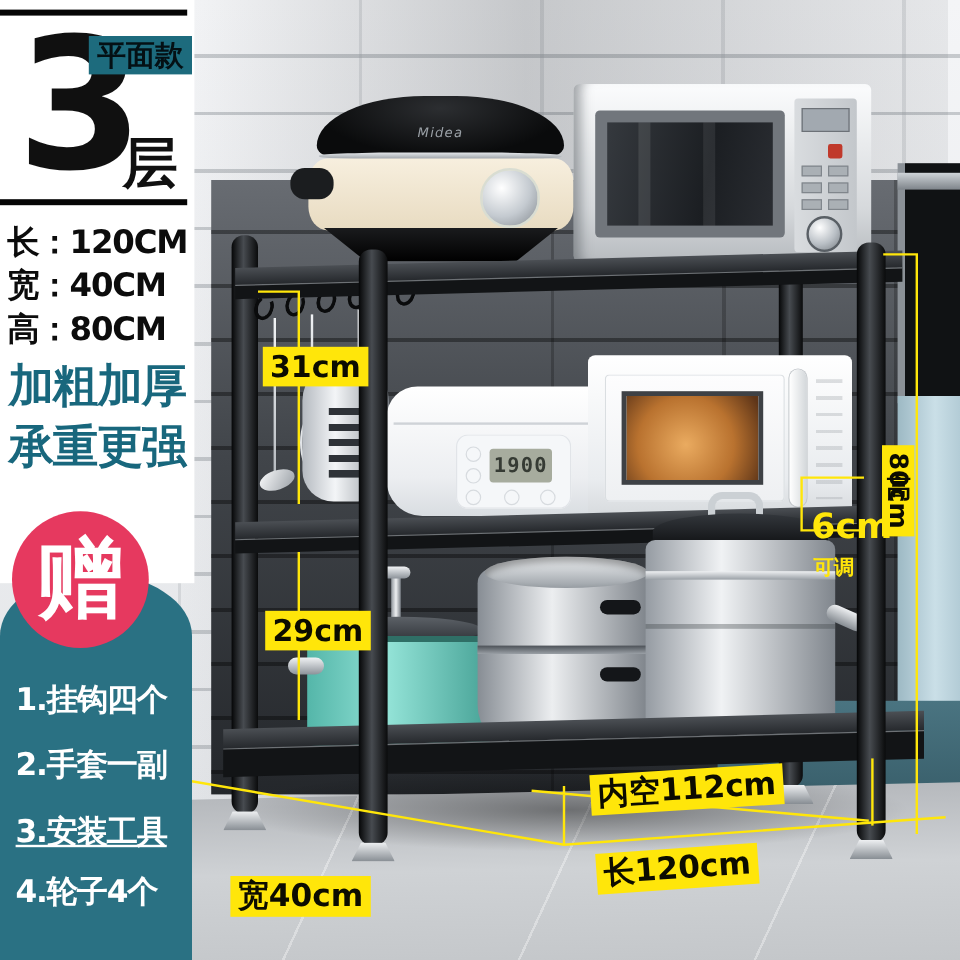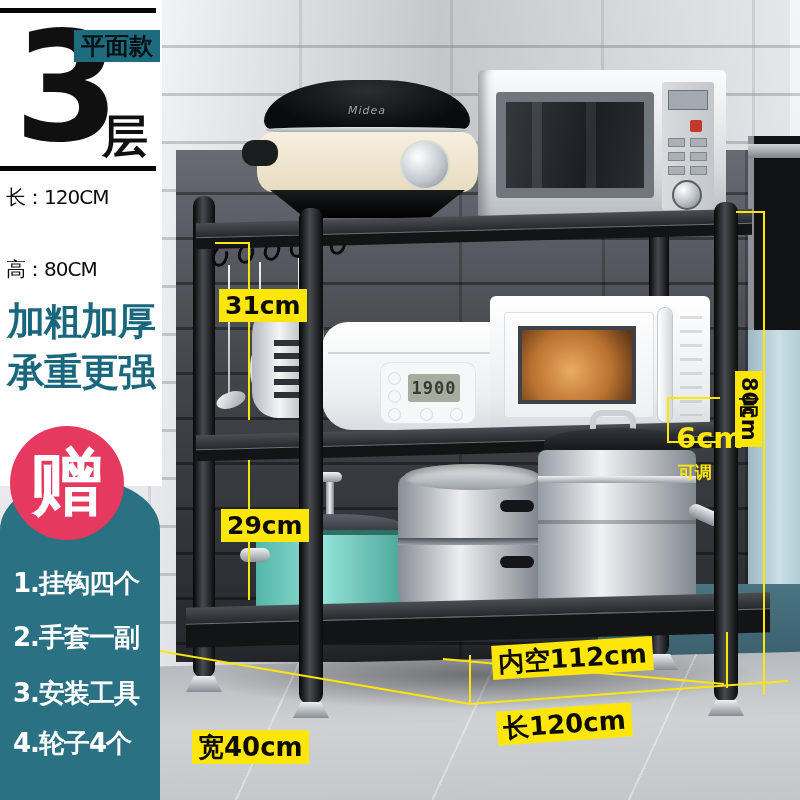--- a/index.html
+++ b/index.html
@@ -173,21 +173,21 @@
   .stk-side{left:688px;top:508px;width:34px;height:14px;border-radius:8px;
     background:linear-gradient(180deg,#eef0f2,#878d93);transform:rotate(24deg);}
 
   
   .info-col{left:0;top:0;width:162px;height:486px;background:#fff;}
   .rule{left:0;width:156px;height:5px;background:#050505;}
   .big3{left:14px;top:16px;font-size:152px;line-height:.95;font-weight:bold;color:#101010;}
   .ceng{left:102px;top:106px;font-size:46px;font-weight:bold;color:#101010;}
   .style-badge{left:74px;top:30px;background:#1d6b7d;color:#041014;
     font-size:24px;font-weight:bold;padding:4px 7px;line-height:1;}
-  .dim-row{left:6px;width:156px;font-size:20px;font-weight:normal;color:#0c0c0c;letter-spacing:-1px;}
+  .dim-row{left:6px;width:156px;font-size:27px;font-weight:bold;color:#0c0c0c;letter-spacing:-1px;}
   .slogan{left:0;width:162px;text-align:center;font-size:38px;font-weight:bold;
     color:#18677d;letter-spacing:-1px;}
   .gift-panel{left:0;top:478px;width:160px;height:322px;background:#2a7183;
     border-radius:80px 80px 0 0 / 52px 52px 0 0;}
   .gift-circle{left:10px;top:426px;width:114px;height:114px;border-radius:50%;
     background:#e6395f;color:#fff;font-size:72px;font-weight:bold;
     display:flex;align-items:center;justify-content:center;}
   .gift-item{left:13px;width:150px;color:#fff;font-size:26px;font-weight:bold;letter-spacing:-1px;}
 
   
@@ -334,24 +334,25 @@
   <div class="ylabel lbl-chang">长120cm</div>
   <div class="ylabel lbl-kuan">宽40cm</div>
 
   <div class="info-col"></div>
   <div class="rule" style="top:8px;"></div>
   <div class="big3">3</div>
   <div class="style-badge">平面款</div>
   <div class="ceng">层</div>
   <div class="rule" style="top:166px;"></div>
   <div class="dim-row" style="top:184px;">长：120CM</div>
+  <div class="dim-row" style="top:220px;">宽：40CM</div>
   <div class="dim-row" style="top:256px;">高：80CM</div>
   <div class="slogan" style="top:347px;">承重更强</div>
   <div class="slogan" style="top:296px;">加粗加厚</div>
 
   <div class="gift-panel"></div>
   <div class="gift-circle">赠</div>
   <div class="gift-item" style="top:566px;">1.挂钩四个</div>
   <div class="gift-item" style="top:620px;">2.手套一副</div>
-  <div class="gift-item" style="top:676px;">3.安装工具</div>
+  <div class="gift-item" style="top:676px;text-decoration:underline;">3.安装工具</div>
   <div class="gift-item" style="top:726px;">4.轮子4个</div>
 
 </div>
 
 </body></html>

